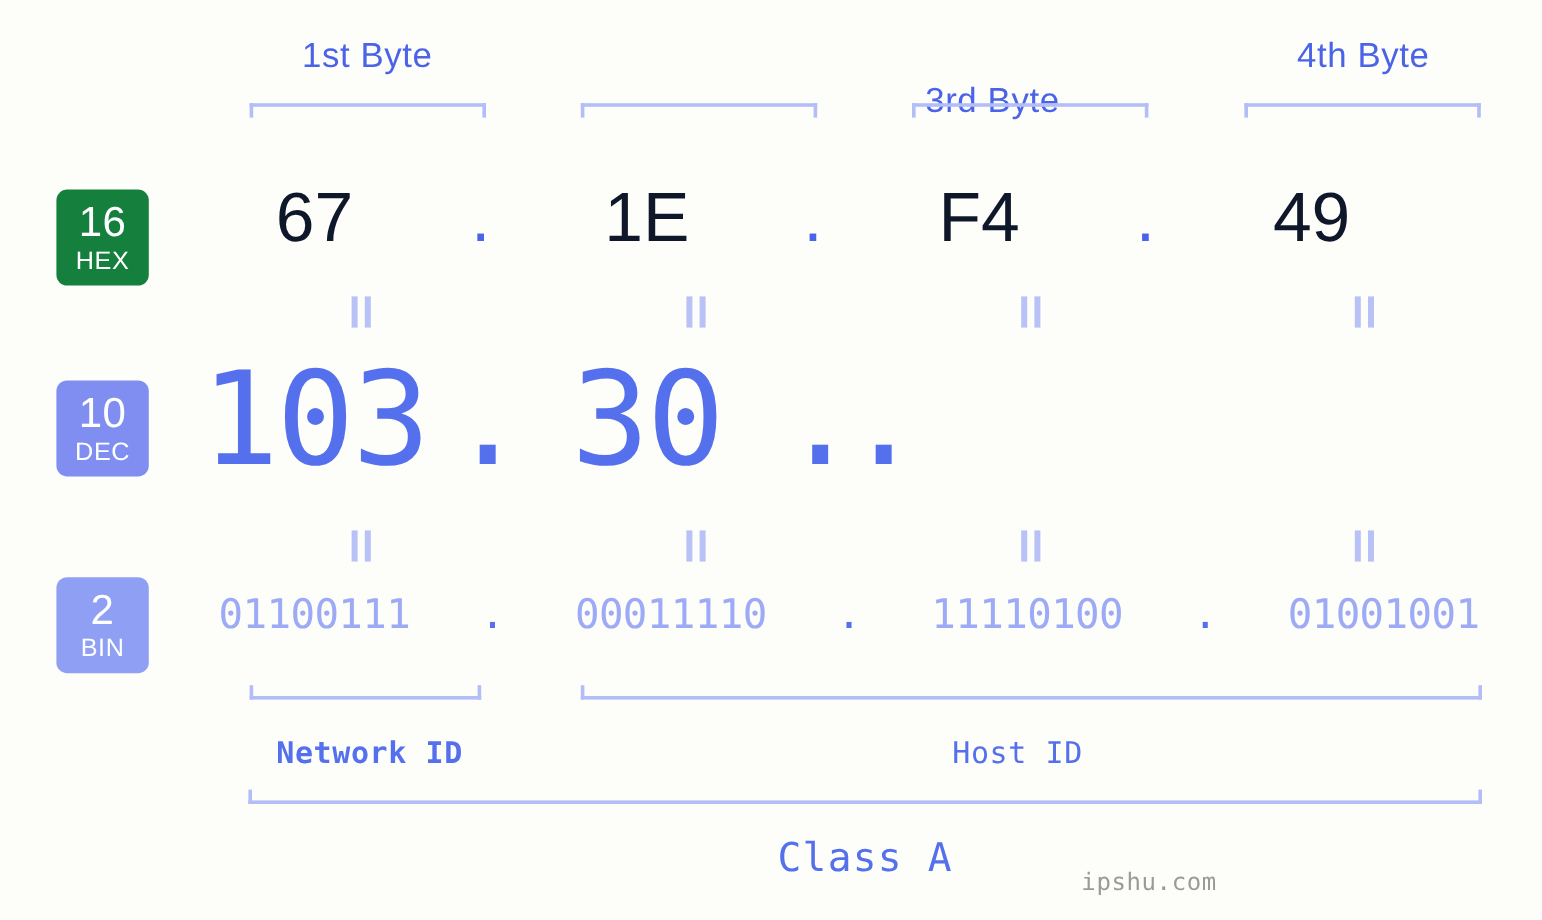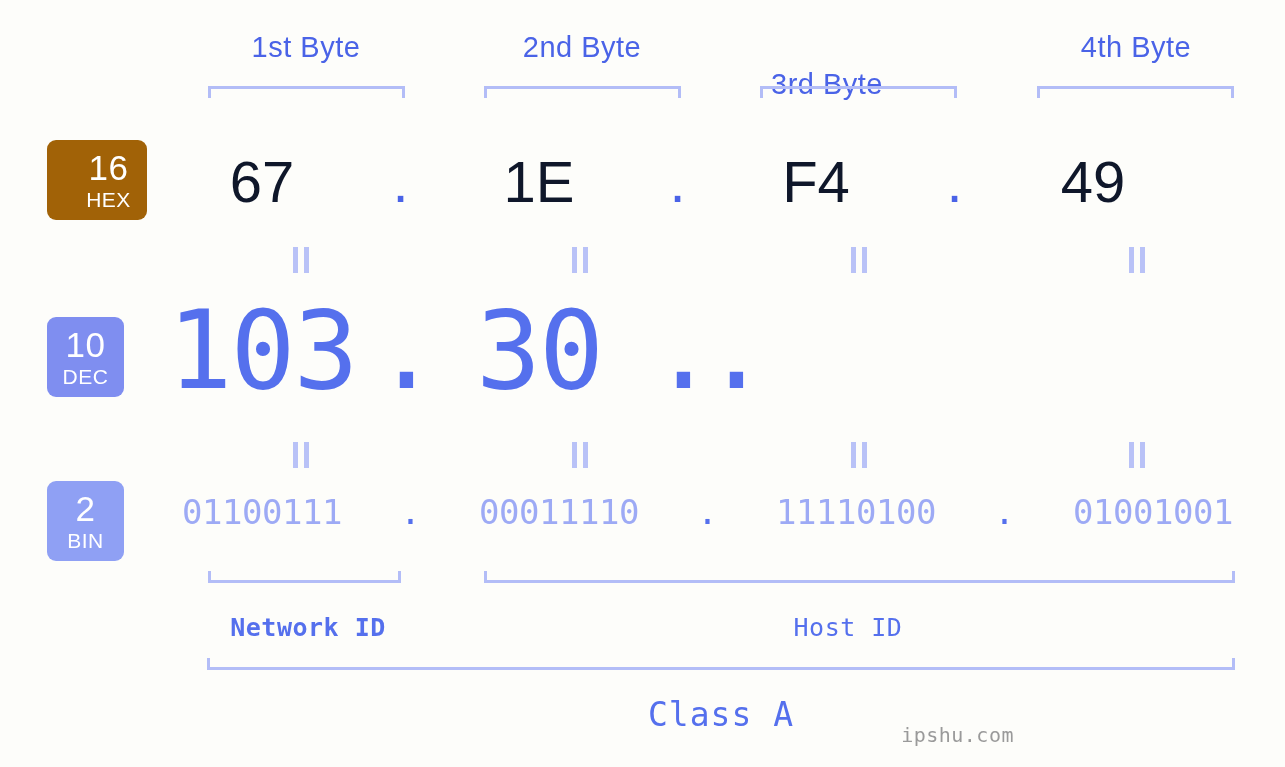--- a/index.html
+++ b/index.html
@@ -185,30 +185,29 @@
     color: #9a9a9a;
     letter-spacing: 0.5px;
   }
 </style>
 </head>
 <body>
 
 <div class="stage">
 
   <div class="byte-header" style="left:176px;">1st Byte</div>
-  <div class="byte-header" style="left:452px;">2nd Byte</div>
   <div class="byte-header" style="left:697px;margin-top:37px;">3rd Byte</div>
   <div class="byte-header" style="left:1006px;">4th Byte</div>
 
   <div class="bracket down" style="left:208px;  top:86px; width:197px;"></div>
   <div class="bracket down" style="left:484px;  top:86px; width:197px;"></div>
   <div class="bracket down" style="left:760px;  top:86px; width:197px;"></div>
   <div class="bracket down" style="left:1037px; top:86px; width:197px;"></div>
 
-  <div class="badge" style="top:140px; background:#a16207;padding-left:23px;">
+  <div class="badge" style="top:158px; background:#15803d;">
     <span class="num">16</span>
     <span class="lbl">HEX</span>
   </div>
   <div class="badge" style="top:317px; background:#7f8ef0;">
     <span class="num">10</span>
     <span class="lbl">DEC</span>
   </div>
   <div class="badge" style="top:481px; background:#8fa0f4;">
     <span class="num">2</span>
     <span class="lbl">BIN</span>

